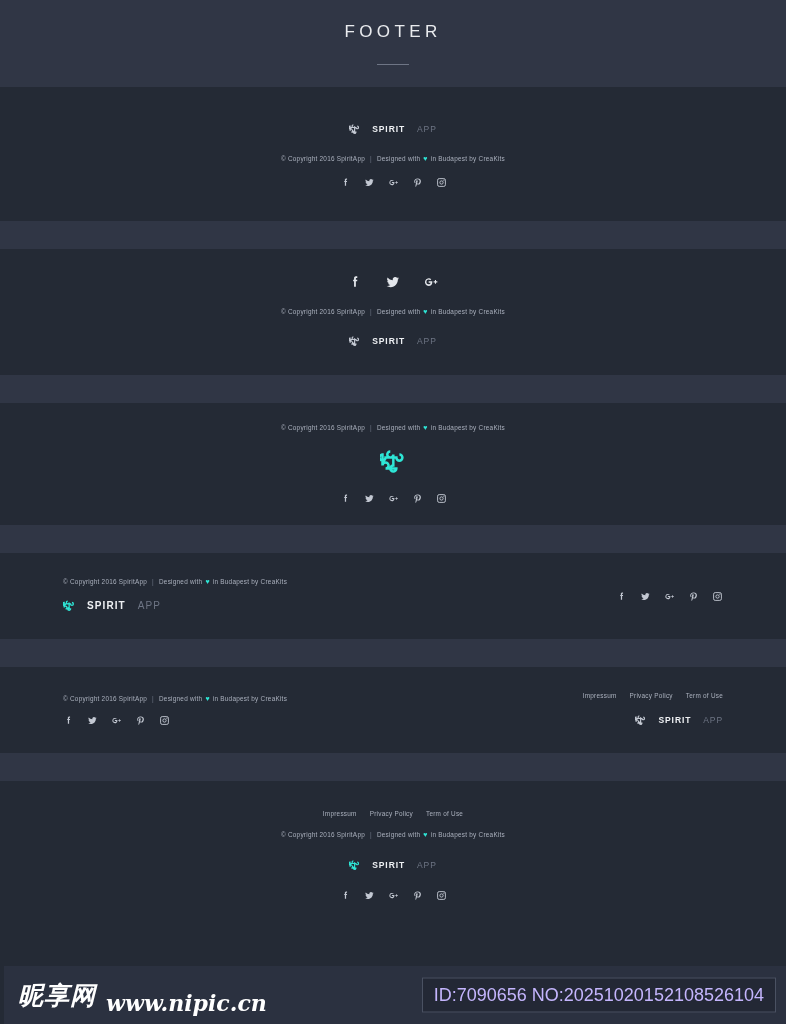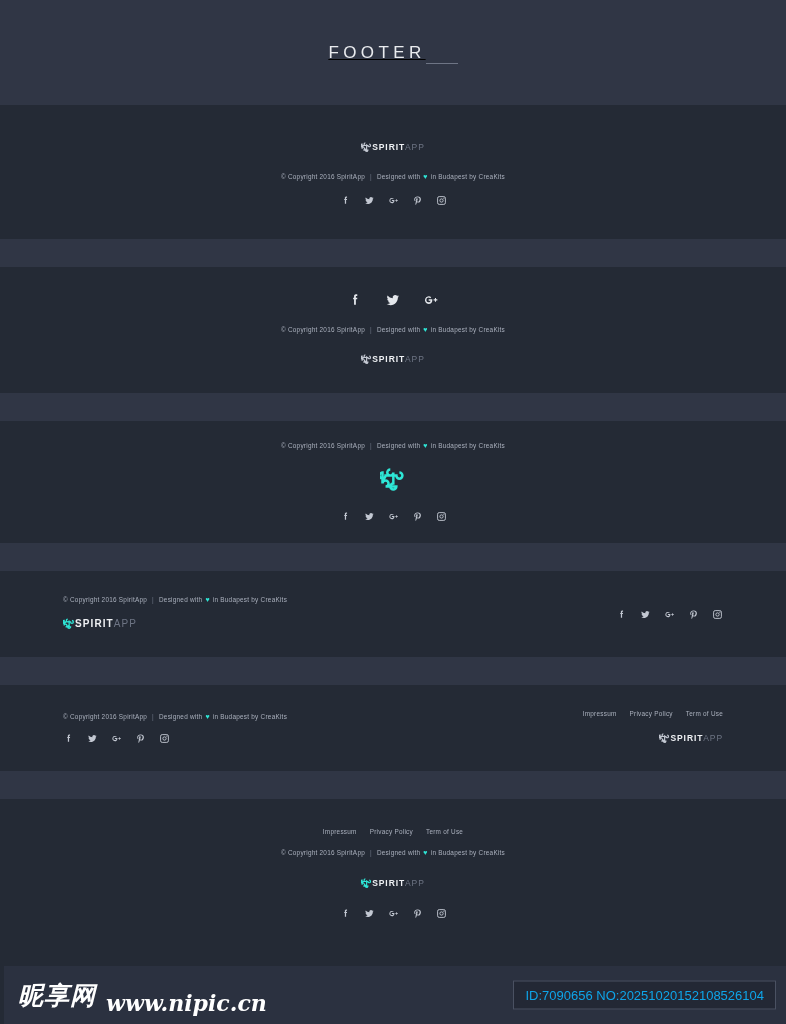--- a/index.html
+++ b/index.html
@@ -7,23 +7,23 @@
     width: 786px; height: 1024px;
     background: #242a35;
     font-family: "Liberation Sans", sans-serif;
     overflow: hidden;
   }
   .page { position: relative; width: 786px; height: 1024px; }
 
   
   .header {
     background: #303645;
-    height: 105px;
-    display: flex; flex-direction: row;
-    align-items: center; justify-content: center; text-decoration: underline;
+    height: 87px;
+    display: flex; flex-direction: column;
+    align-items: center; justify-content: center;
   }
   .header-title {
     color: #e9ebee;
     font-size: 17px;
     letter-spacing: 4.4px;
     font-weight: 400;
   }
   .header-rule {
     width: 32px; height: 1px;
     background: #6e7585;
@@ -51,21 +51,21 @@
     color: #aab0bd;
     font-size: 6.4px;
     letter-spacing: 0.25px;
     white-space: nowrap;
     display: flex; align-items: center; gap: 3px;
   }
   .copy .sep { color: #6e7585; margin: 0 2px; }
   .heart { color: #2ee6d6; font-size: 7px; line-height: 1; }
 
   
-  .logo { display: flex; align-items: center; gap: 0; white-space: nowrap; }
+  .logo { display: flex; align-items: center; gap: 12px; white-space: nowrap; }
   .logo .mark { display: block; }
   .logo .wm-strong { color: #eef0f3; font-size: 10px; letter-spacing: 1.1px; font-weight: 700; }
   .logo .wm-dim { color: #6e7585; font-size: 10px; letter-spacing: 1.1px; font-weight: 400; }
   .logo.sm .wm-strong, .logo.sm .wm-dim { font-size: 8.5px; letter-spacing: 0.9px; }
 
   
   .social { display: flex; align-items: center; gap: 13px; }
   .social .si {
     color: #c3c8d2; fill: #c3c8d2;
     display: inline-flex; align-items: center; justify-content: center;
@@ -100,21 +100,21 @@
   .wm-url {
     color: #ffffff; font-size: 22px; font-weight: 700;
     font-style: italic; margin-left: 10px;
     font-family: "DejaVu Serif", serif;
     margin-top: 16px;
   }
   .wm-id {
     position: absolute; right: 14px; top: 50%;
     transform: translateY(-50%);
     background: #232835; border: 1px solid #4a5162;
-    color: #0ea5e9; font-size: 13px;
+    color: #c4b5fd; font-size: 18px;
     padding: 6px 11px; white-space: nowrap;
     font-family: "Liberation Sans", sans-serif;
   }
 </style>
 </head>
 <body>
 
 <div class="page">
 
   <div class="header">

